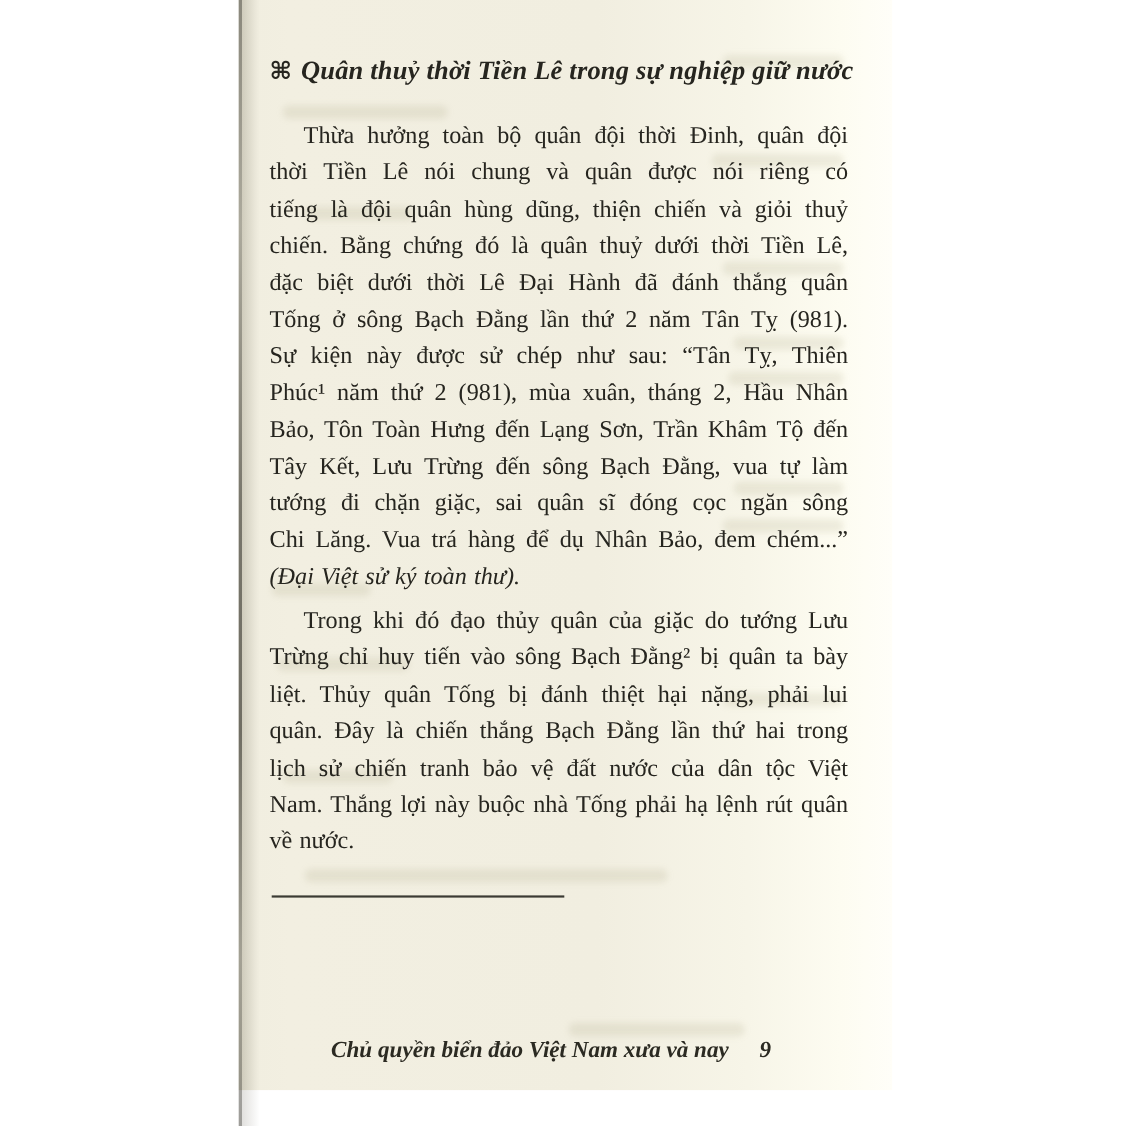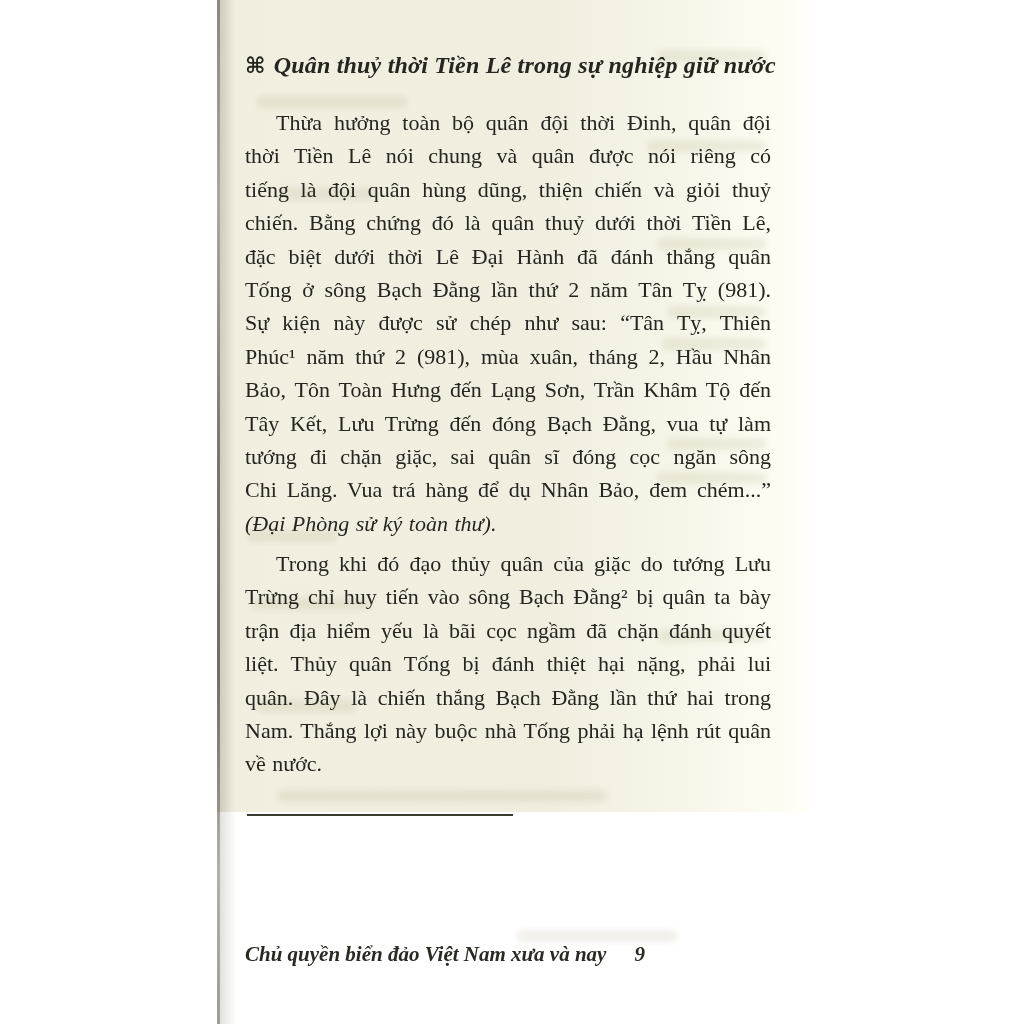--- a/index.html
+++ b/index.html
@@ -16,21 +16,21 @@
     width: 1024px;
     height: 1024px;
     background: #ffffff;
   }
   
   .page-scan {
     position: absolute;
     left: 217px;
     top: 0;
     width: 594px;
-    height: 812px;
+    height: 991px;
     background: linear-gradient(to right,
       #e7e4d4 0%,
       #f1eee0 2.5%,
       #f2efe1 8%,
       #f1eee0 55%,
       #f7f5e8 78%,
       #fdfcf1 92%,
       #fffef8 100%);
   }
   
@@ -115,21 +115,21 @@
     font-size: 18.5px;
     line-height: 29.5px;
     height: 29.5px;
   }
   .footnote .tline:first-child { text-indent: 0; }
   .footer {
     position: absolute;
     top: 942px;
     left: 0;
     width: 512px;
-    text-align: left;
+    text-align: center;
     font-size: 21px;
     font-style: italic;
     font-weight: 600;
     color: #2b2a22;
     white-space: nowrap;
   }
   .footer .pageno {
     display: inline-block;
     margin-left: 28px;
     font-weight: 600;
@@ -175,32 +175,32 @@
       <div class="para para1">
           <div class="tline">Thừa hưởng toàn bộ quân đội thời Đinh, quân đội</div>
           <div class="tline">thời Tiền Lê nói chung và quân được nói riêng có</div>
           <div class="tline">tiếng là đội quân hùng dũng, thiện chiến và giỏi thuỷ</div>
           <div class="tline">chiến. Bằng chứng đó là quân thuỷ dưới thời Tiền Lê,</div>
           <div class="tline">đặc biệt dưới thời Lê Đại Hành đã đánh thắng quân</div>
           <div class="tline">Tống ở sông Bạch Đằng lần thứ 2 năm Tân Tỵ (981).</div>
           <div class="tline">Sự kiện này được sử chép như sau: “Tân Tỵ, Thiên</div>
           <div class="tline">Phúc¹ năm thứ 2 (981), mùa xuân, tháng 2, Hầu Nhân</div>
           <div class="tline">Bảo, Tôn Toàn Hưng đến Lạng Sơn, Trần Khâm Tộ đến</div>
-          <div class="tline">Tây Kết, Lưu Trừng đến đóng Bạch Đằng, vua tự làm</div>
+          <div class="tline">Tây Kết, Lưu Trừng đến sông Bạch Đằng, vua tự làm</div>
           <div class="tline">tướng đi chặn giặc, sai quân sĩ đóng cọc ngăn sông</div>
           <div class="tline">Chi Lăng. Vua trá hàng để dụ Nhân Bảo, đem chém...”</div>
-          <div class="tline last">(Đại Phòng sử ký toàn thư).</div>
+          <div class="tline last">(Đại Việt sử ký toàn thư).</div>
         </div>
 
       <div class="para para2">
           <div class="tline">Trong khi đó đạo thủy quân của giặc do tướng Lưu</div>
           <div class="tline">Trừng chỉ huy tiến vào sông Bạch Đằng² bị quân ta bày</div>
-          <div class="tline">trận địa hiểm yếu là bãi cọc ngầm đã chặn đánh quyết</div>
           <div class="tline">liệt. Thủy quân Tống bị đánh thiệt hại nặng, phải lui</div>
           <div class="tline">quân. Đây là chiến thắng Bạch Đằng lần thứ hai trong</div>
+          <div class="tline">lịch sử chiến tranh bảo vệ đất nước của dân tộc Việt</div>
           <div class="tline">Nam. Thắng lợi này buộc nhà Tống phải hạ lệnh rút quân</div>
           <div class="tline last">về nước.</div>
         </div>
 
       <div class="fn-sep"></div>
 
 
       <div class="footer">
         <span>Chủ quyền biển đảo Việt Nam xưa và nay</span><span class="pageno">9</span>
       </div>

